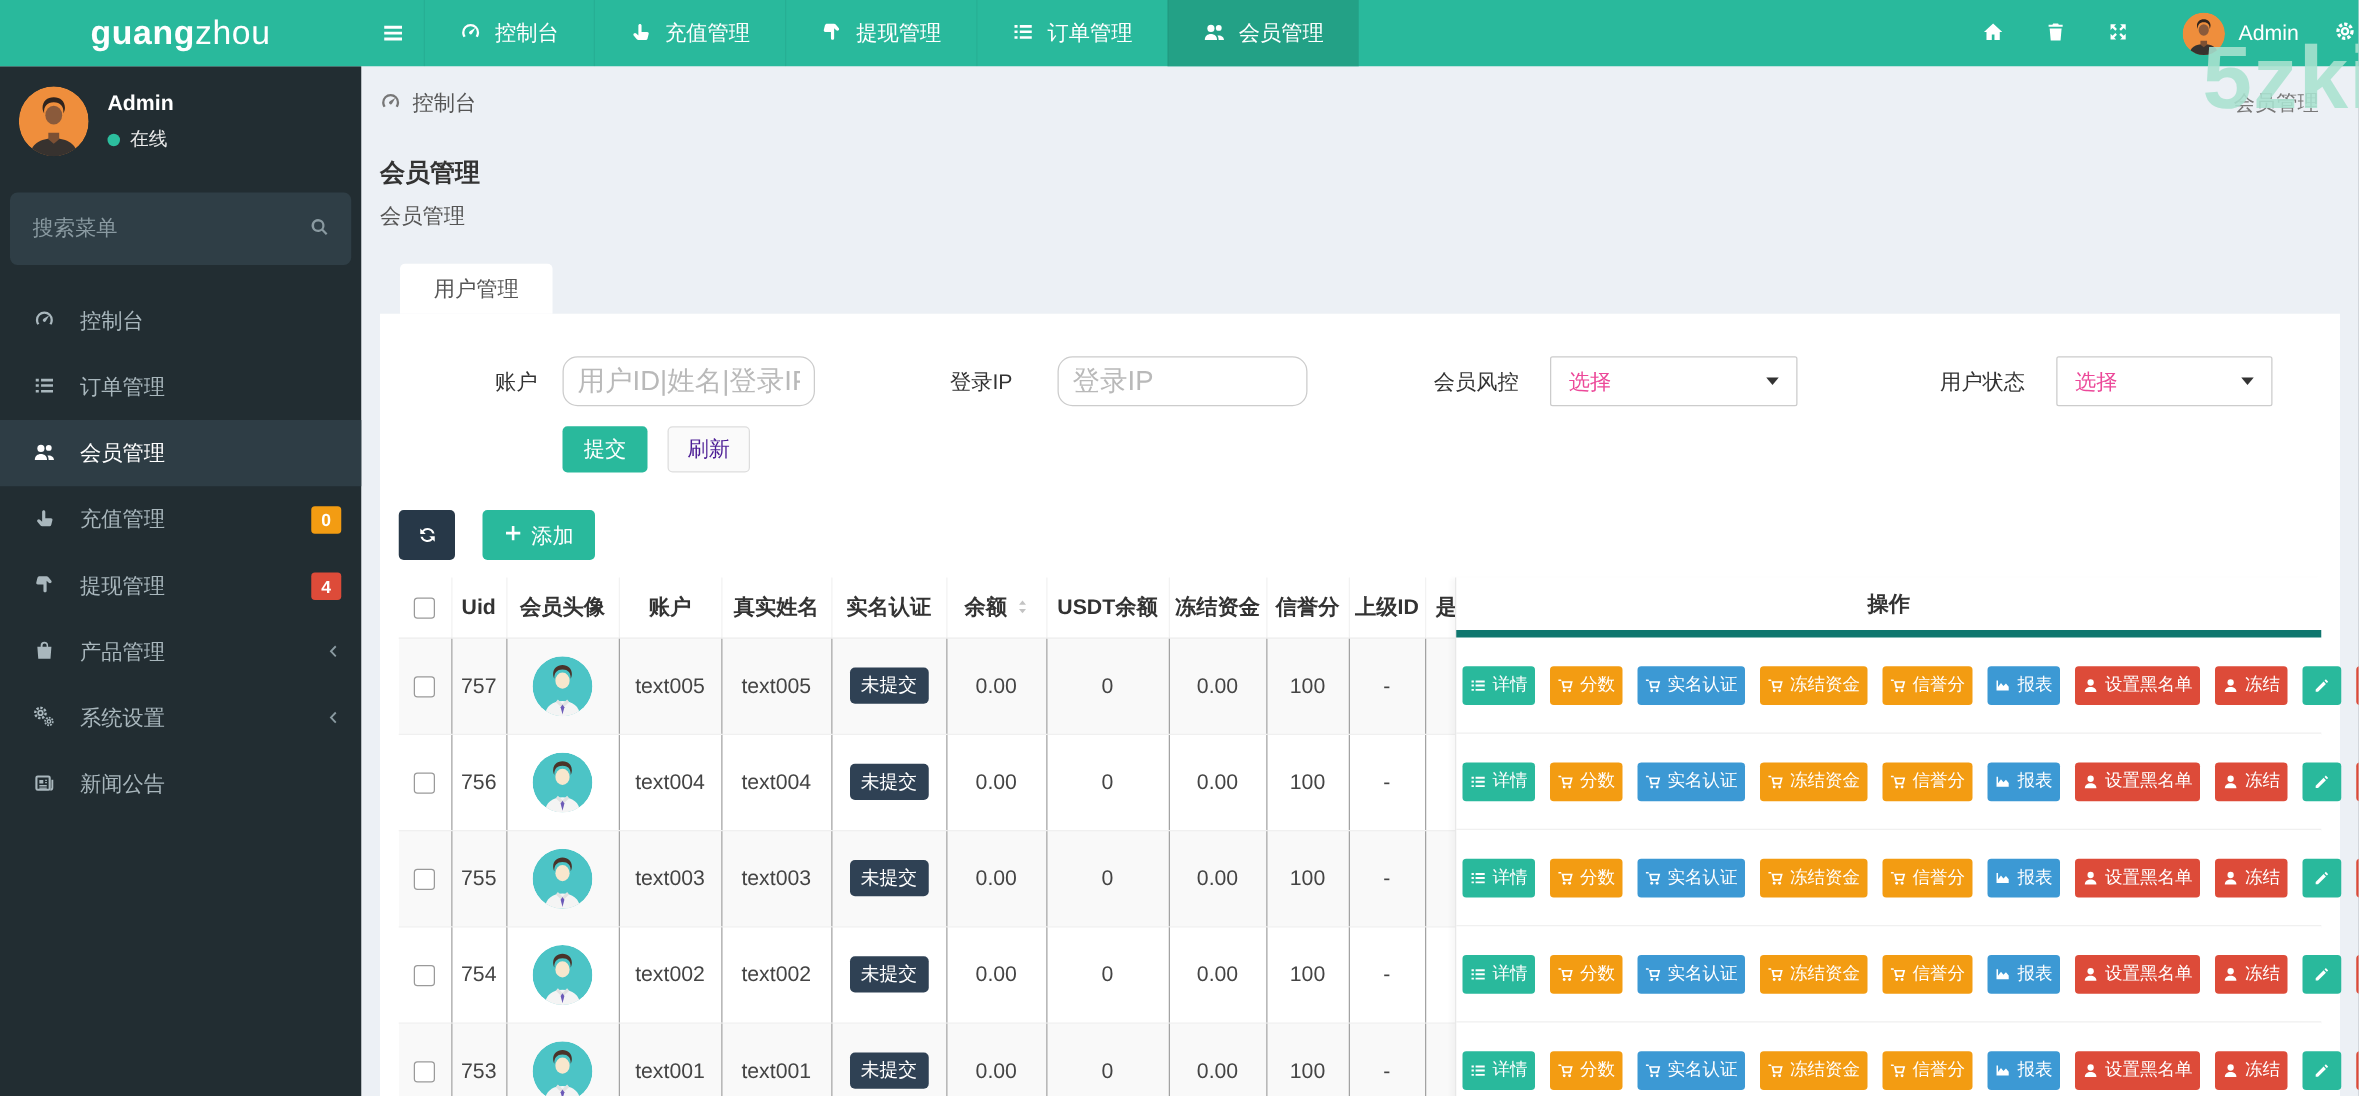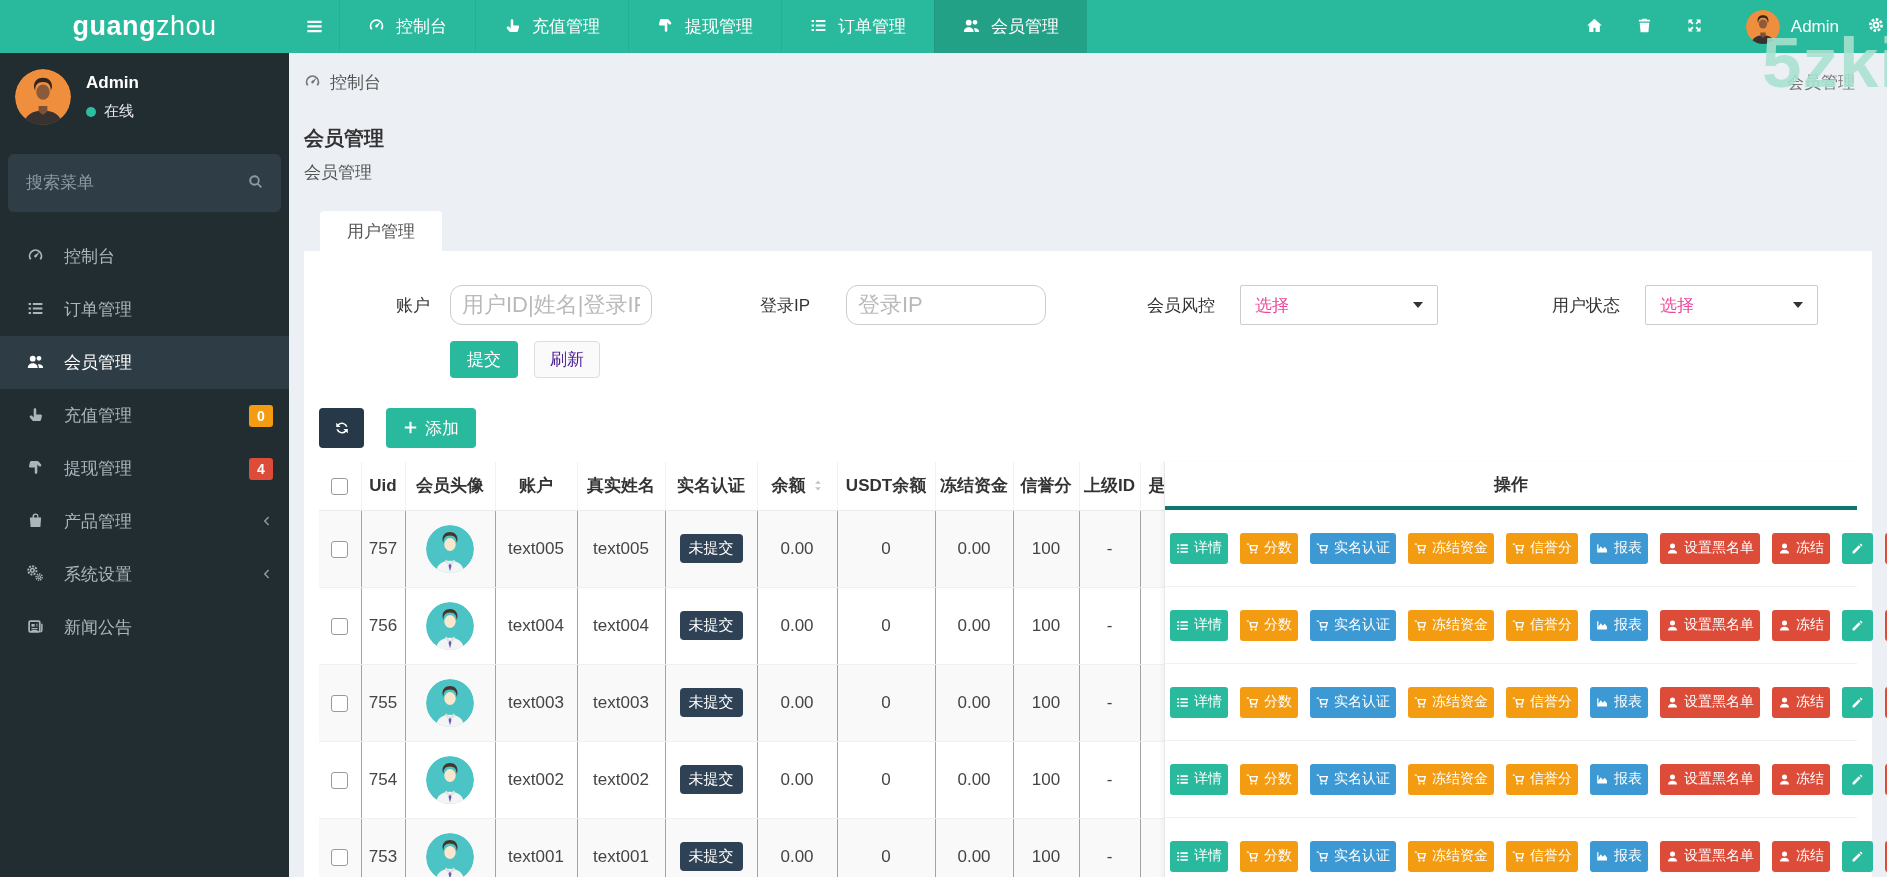--- a/index.html
+++ b/index.html
@@ -92,21 +92,21 @@
   tbody tr:nth-child(odd) { background:#f9f9f9; }
   th.cut, td.cut { text-align:left; padding-left:8px; }
   .sort { display:inline-block; margin-left:7px; color:#c3c3c3; vertical-align:-2px; cursor:pointer; }
   .sort svg { width:10px; height:15px; fill:currentColor; }
   input[type=checkbox] { appearance:none; width:17px; height:17px; border:1.5px solid #9a9a9a; border-radius:3px; background:#fff; cursor:pointer; vertical-align:middle; }
   .avatar-sm { display:inline-block; width:48px; height:48px; border-radius:50%; overflow:hidden; vertical-align:middle; cursor:pointer; }
   .avatar-sm svg { width:48px; height:48px; }
   .badge-dark { display:inline-block; background:#2f4154; color:#fff; font-size:15px; padding:5px 9px; border-radius:4px; }
 
   .ops-panel { position:absolute; top:0; bottom:0; left:845px; right:0; background:#fff; border-left:1px solid #e8e8e8; box-shadow:-3px 0 4px rgba(0,0,0,.03); }
-  .ops-header { height:48px; display:flex; align-items:center; justify-content:center; font-size:17px; font-weight:bold; color:#333; border-bottom:4px solid #0f766e; }
+  .ops-header { height:48px; display:flex; align-items:center; justify-content:center; font-size:17px; font-weight:bold; color:#333; border-bottom:6px solid #0f766e; }
   .ops-row { height:77px; display:flex; align-items:center; gap:12px; padding:0 5px; border-bottom:1px solid #f0f0f0; }
   .abtn { display:inline-flex; align-items:center; gap:5px; height:31px; padding:0 6px; border:none; border-radius:3px; color:#fff; font-size:14px; white-space:nowrap; cursor:pointer; font-family:inherit; }
   .abtn .ico { font-size:13px; line-height:0; }
   .abtn.icon-only { padding:0 9px; }
   .btn-green { background:#29b99c; } .btn-orange { background:#f39c12; }
   .btn-blue { background:#3c99d4; } .btn-red { background:#dd4b39; }
 </style>
 </head>
 <body>
 

